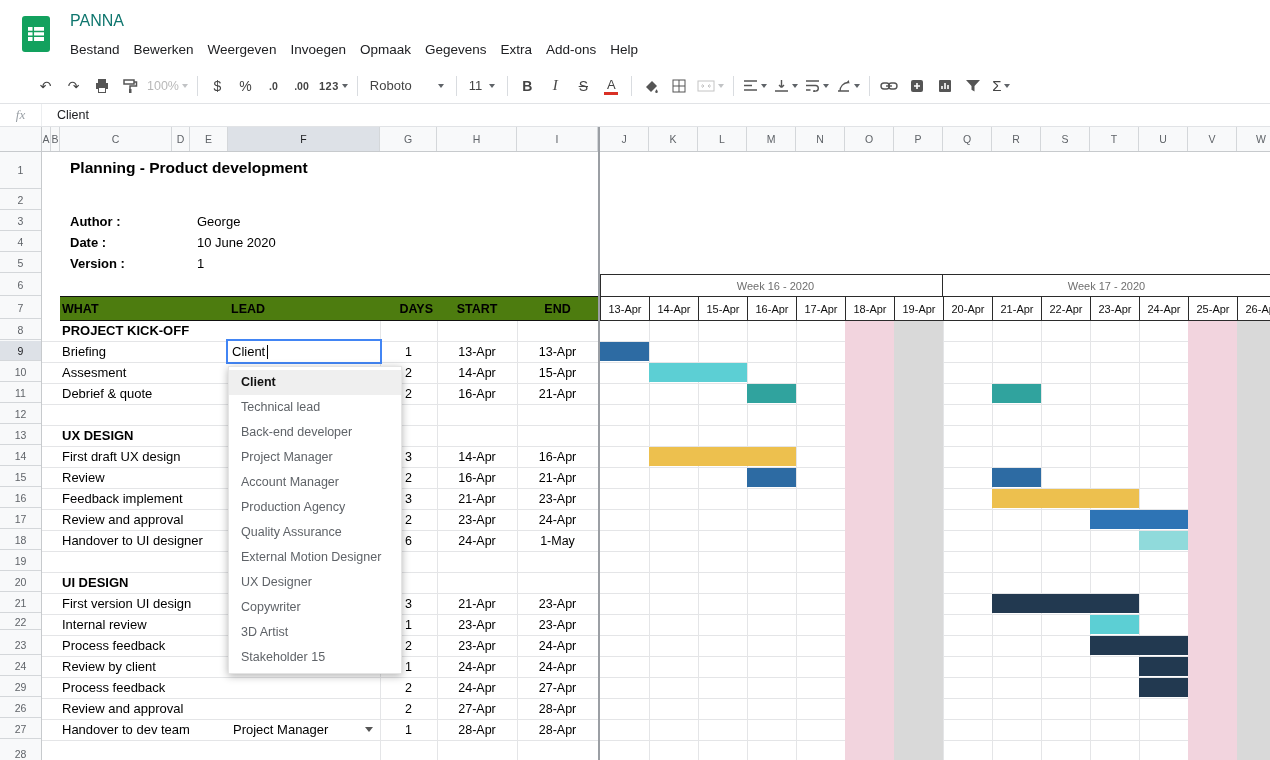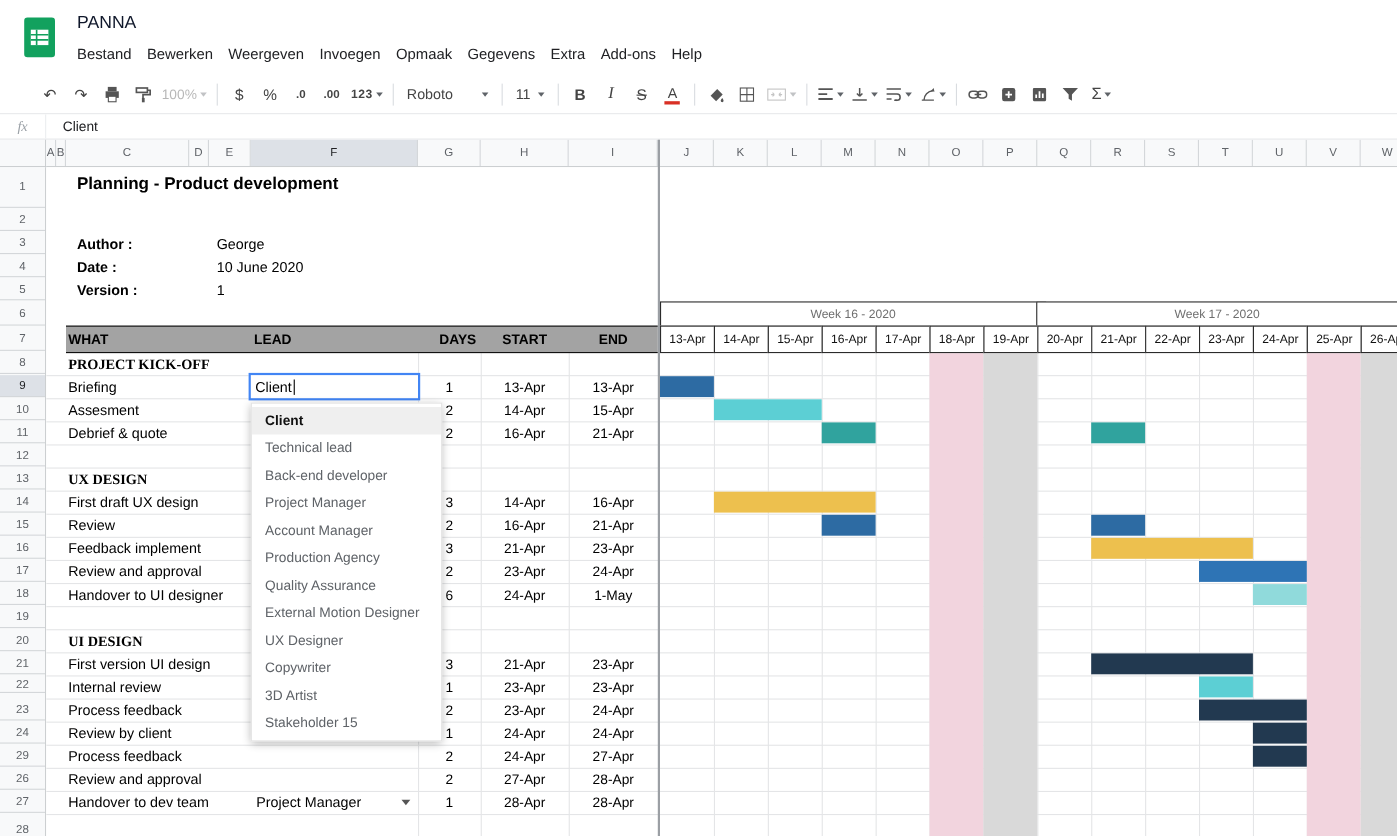--- a/index.html
+++ b/index.html
@@ -2,21 +2,21 @@
 <html><head>
 <meta charset="utf-8">
 <style>
   * { margin:0; padding:0; box-sizing:border-box; }
   html,body { width:1270px; height:760px; overflow:hidden; }
   body { position:relative; background:#fff; font-family:"Liberation Sans", sans-serif; color:#202124; }
 
   
   .topbar { position:absolute; left:0; top:0; width:1270px; height:68px; background:#fff; }
   .logo { position:absolute; left:21px; top:15px; width:30px; height:38px; }
-  .doc-title { position:absolute; left:70px; top:12px; font-size:16px; color:#0f172a; }
+  .doc-title { position:absolute; left:70px; top:12px; font-size:16px; color:#0f766e; }
   .menubar { position:absolute; left:63px; top:39px; display:flex; }
   .menu { padding:3px 7px; font-size:13.5px; color:#202124; border-radius:3px; white-space:nowrap; }
 
   
   .toolbar { position:absolute; left:0; top:68px; width:1270px; height:36px; background:#fff;
              border-bottom:1px solid #e1e3e6; display:flex; align-items:center; padding-left:32px; gap:1px; }
   .tbtn { min-width:27px; height:26px; display:flex; align-items:center; justify-content:center;
           color:#444; font-size:14px; border-radius:3px; padding:0 3px; }
   .tbtn svg { display:block; }
   .tsep { width:1px; height:20px; background:#d9dce0; margin:0 5px; flex:none; }
@@ -70,21 +70,21 @@
                 border-top:1px solid #111; border-bottom:1px solid #111; }
   .ohead { position:absolute; top:0; height:23px; display:flex; align-items:center;
            font-weight:bold; font-size:12.5px; color:#000; }
   .ohead.left { justify-content:flex-start; }
   .ohead.center { justify-content:center; }
   .ohead.right { justify-content:flex-end; }
   .sheet-title { position:absolute; left:28px; top:7px; font-size:15.5px; font-weight:bold; color:#000; }
   .cell { position:absolute; height:21px; display:flex; align-items:center; font-size:13px;
           color:#000; white-space:nowrap; }
   .cell.center { justify-content:center; font-size:12.5px; }
-  .cell.section { font-weight:bold;font-family:Liberation Serif, serif; }
+  .cell.section { font-weight:bold; }
   .metalabel { font-weight:bold;text-align:right; }
   .cell.lead { font-size:13px; }
   .dd-chevron { margin-left:auto; width:0; height:0; border-left:4px solid transparent;
                 border-right:4px solid transparent; border-top:5px solid #555; }
   .bar { position:absolute; height:19px; }
 
   
   .editcell { position:absolute; left:184px; top:187px; width:156px; height:25px; background:#fff;
               border:2px solid #4285f4; z-index:30; display:flex; align-items:center;
               padding-left:4px; font-size:13px; color:#000; }
@@ -357,21 +357,21 @@
     <div class="datecell" style="left: 754px; width: 50px;">17-Apr</div>
     <div class="datecell" style="left: 803px; width: 50px;">18-Apr</div>
     <div class="datecell" style="left: 852px; width: 50px;">19-Apr</div>
     <div class="datecell" style="left: 901px; width: 50px;">20-Apr</div>
     <div class="datecell" style="left: 950px; width: 50px;">21-Apr</div>
     <div class="datecell" style="left: 999px; width: 50px;">22-Apr</div>
     <div class="datecell" style="left: 1048px; width: 50px;">23-Apr</div>
     <div class="datecell" style="left: 1097px; width: 50px;">24-Apr</div>
     <div class="datecell" style="left: 1146px; width: 50px;">25-Apr</div>
     <div class="datecell" style="left: 1195px; width: 50px;">26-Apr</div>
-    <div class="orange-row" style="background: #a3a3a3;">
+    <div class="orange-row" style="background: #4d7c0f;">
       <div class="ohead left" style="left: 2px; width: 110px;">WHAT</div>
       <div class="ohead left" style="left: 171px; width: 110px;">LEAD</div>
       <div class="ohead right" style="left: 320px; width: 53px;">DAYS</div>
       <div class="ohead center" style="left: 377px; width: 80px;">START</div>
       <div class="ohead center" style="left: 457px; width: 81px;">END</div>
     </div>
     <div class="sheet-title">Planning - Product development</div>
     <div class="cell metalabel" style="left: 28px; top: 59px;">Author :</div>
     <div class="cell" style="left: 155px; top: 59px;">George</div>
     <div class="cell metalabel" style="left: 28px; top: 80px;">Date :</div>

